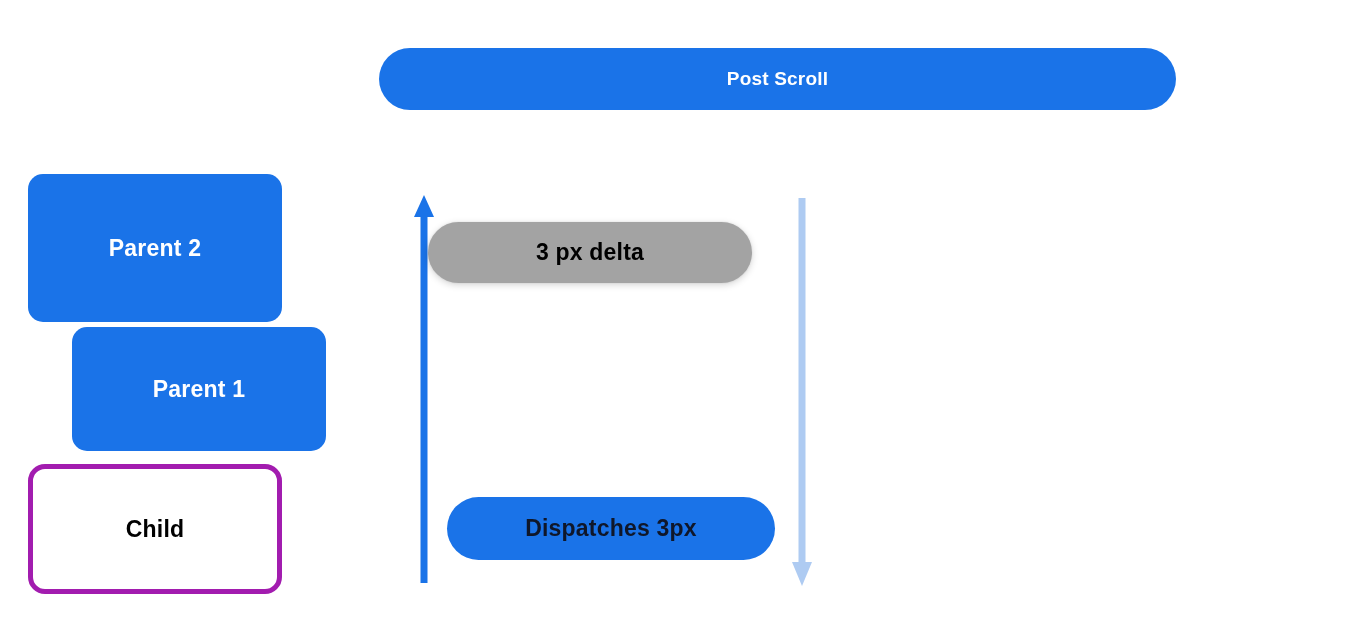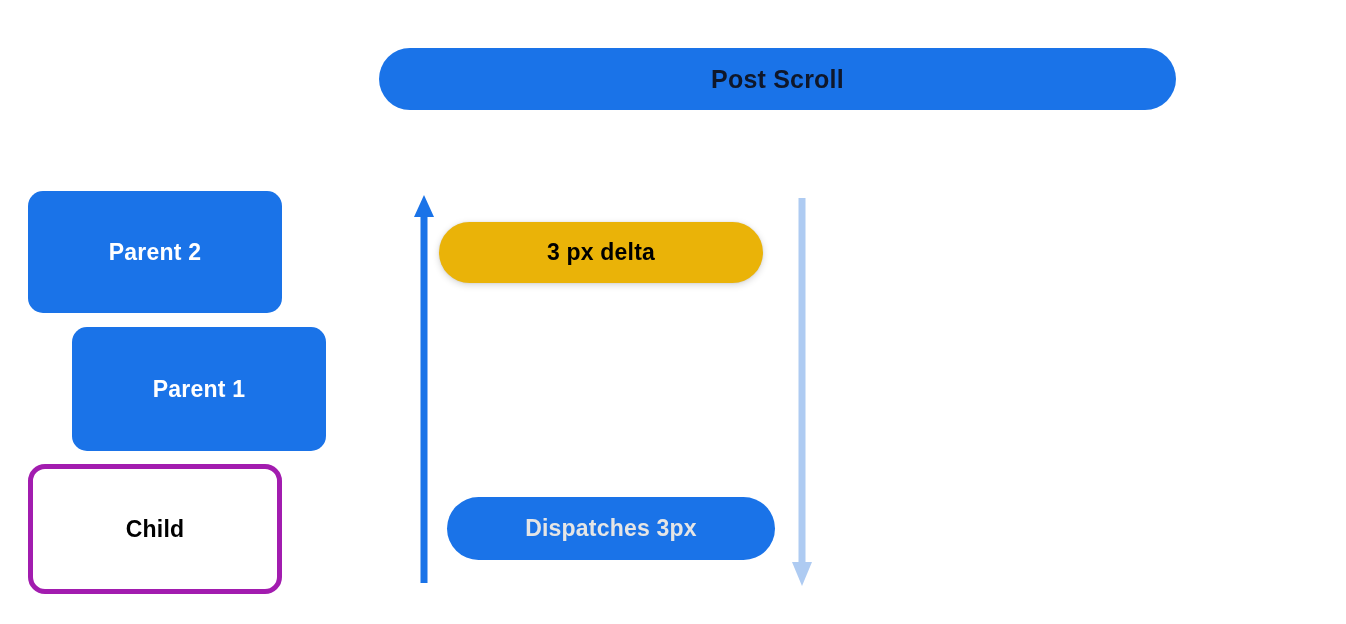--- a/index.html
+++ b/index.html
@@ -26,22 +26,22 @@
     top: 48px;
     width: 797px;
     height: 62px;
     background: #1a73e8;
     border-radius: 31px;
     display: flex;
     align-items: center;
     justify-content: center;
   }
   .header-pill .label {
-    color: #0f172a;
-    font-size: 25px;
+    color: #ffffff;
+    font-size: 19px;
     font-weight: bold;
     letter-spacing: 0.2px;
   }
 
   
   .box {
     position: absolute;
     left: 28px;
     width: 254px;
     border-radius: 15px;
@@ -63,21 +63,21 @@
   }
   .box-outlined {
     background: #ffffff;
     border: 5px solid #a21caf;
     border-radius: 17px;
   }
   .box-outlined .label {
     color: #000000;
   }
 
-  #box-parent2 { top: 191px;  height: 122px; }
+  #box-parent2 { top: 174px;  height: 148px; }
   #box-parent1 { top: 327px;  height: 124px; margin-left: 44px; }
   #box-child   { top: 464px;  height: 130px; }
 
   
   .arrow {
     position: absolute;
   }
 
   
   .pill {
@@ -86,41 +86,41 @@
     align-items: center;
     justify-content: center;
     box-sizing: border-box;
   }
   .pill .label {
     font-size: 23px;
     font-weight: bold;
     letter-spacing: 0.2px;
   }
   #pill-delta {
-    left: 439px;
+    left: 428px;
     top: 222px;
     width: 324px;
     height: 61px;
-    background: #eab308;
+    background: #a3a3a3;
     border-radius: 31px;
     box-shadow: 0 2px 7px rgba(0,0,0,0.17), 0 0 2px rgba(0,0,0,0.10);
   }
   #pill-delta .label {
     color: #000000;
   }
   #pill-dispatch {
     left: 447px;
     top: 497px;
     width: 328px;
     height: 63px;
     background: #1a73e8;
     border-radius: 32px;
   }
   #pill-dispatch .label {
-    color: #e5e5e5;
+    color: #0f172a;
   }
 </style>
 </head>
 <body>
 
 <div id="stage">
 
   <div class="header-pill">
     <span class="label">Post Scroll</span>
   </div>

